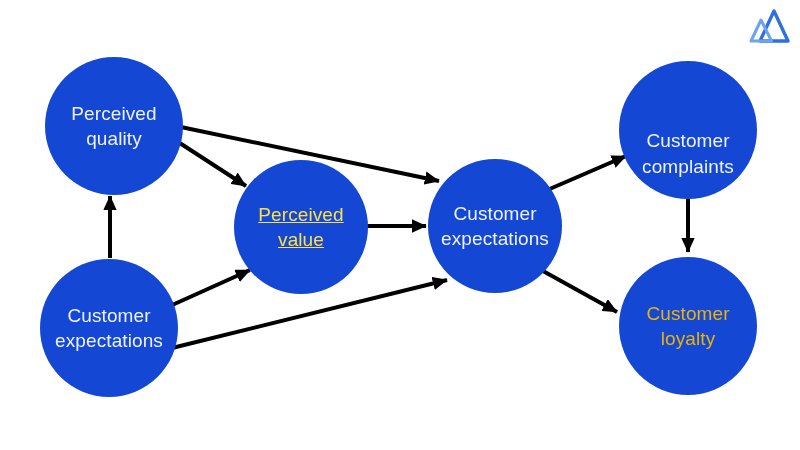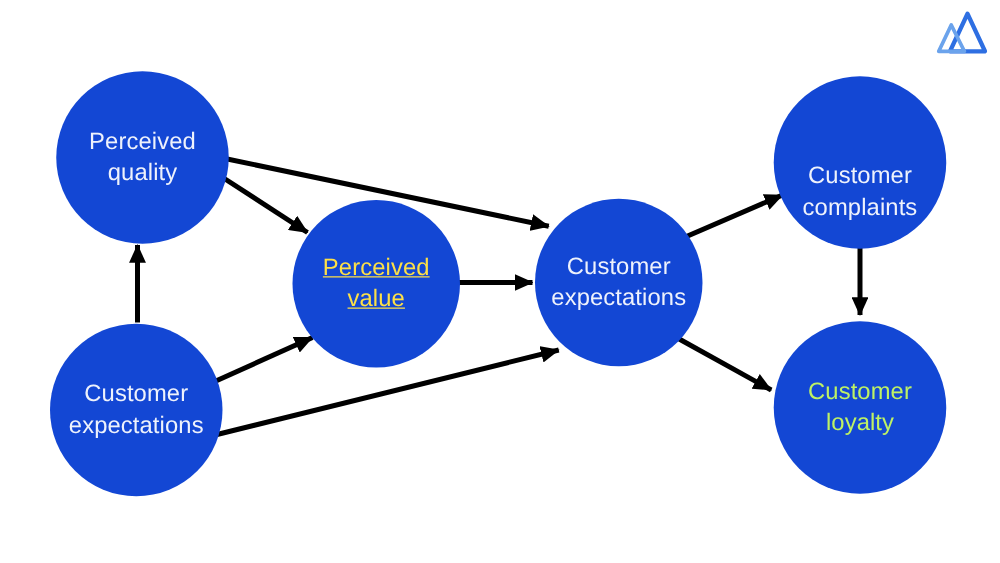--- a/index.html
+++ b/index.html
@@ -85,21 +85,21 @@
       <div class="node" style="left: 234px; top: 160px; width: 134px; height: 134px; background: rgb(19, 71, 212);">
         <span class="node-label" style="color: #fde047; text-decoration: underline;">Perceived value</span>
       </div>
       <div class="node" style="left: 428px; top: 159px; width: 134px; height: 134px; background: rgb(19, 71, 212);">
         <span class="node-label" style="color: rgb(238, 242, 252);">Customer expectations</span>
       </div>
       <div class="node" style="left: 619px; top: 61px; width: 138px; height: 138px; background: rgb(19, 71, 212);">
         <span class="node-label" style="color: rgb(238, 242, 252); margin-top: 47px;">Customer complaints</span>
       </div>
       <div class="node" style="left: 619px; top: 257px; width: 138px; height: 138px; background: rgb(19, 71, 212);">
-        <span class="node-label" style="color: #bef264;">Customer loyalty</span>
+        <span class="node-label" style="color: #eab308;">Customer loyalty</span>
       </div>
     </div>
   <div class="brand-logo">
     <svg viewBox="0 0 42 37" width="42" height="37">
       <path d="M26 3 L40 33 L12 33 Z" fill="none" stroke="#2e6fe2" stroke-width="3.4" stroke-linejoin="round"></path>
       <path d="M13 12 L23.5 33 L3 33 Z" fill="none" stroke="#6ba3ec" stroke-width="3" stroke-linejoin="round"></path>
     </svg>
   </div>
 </div>
 

